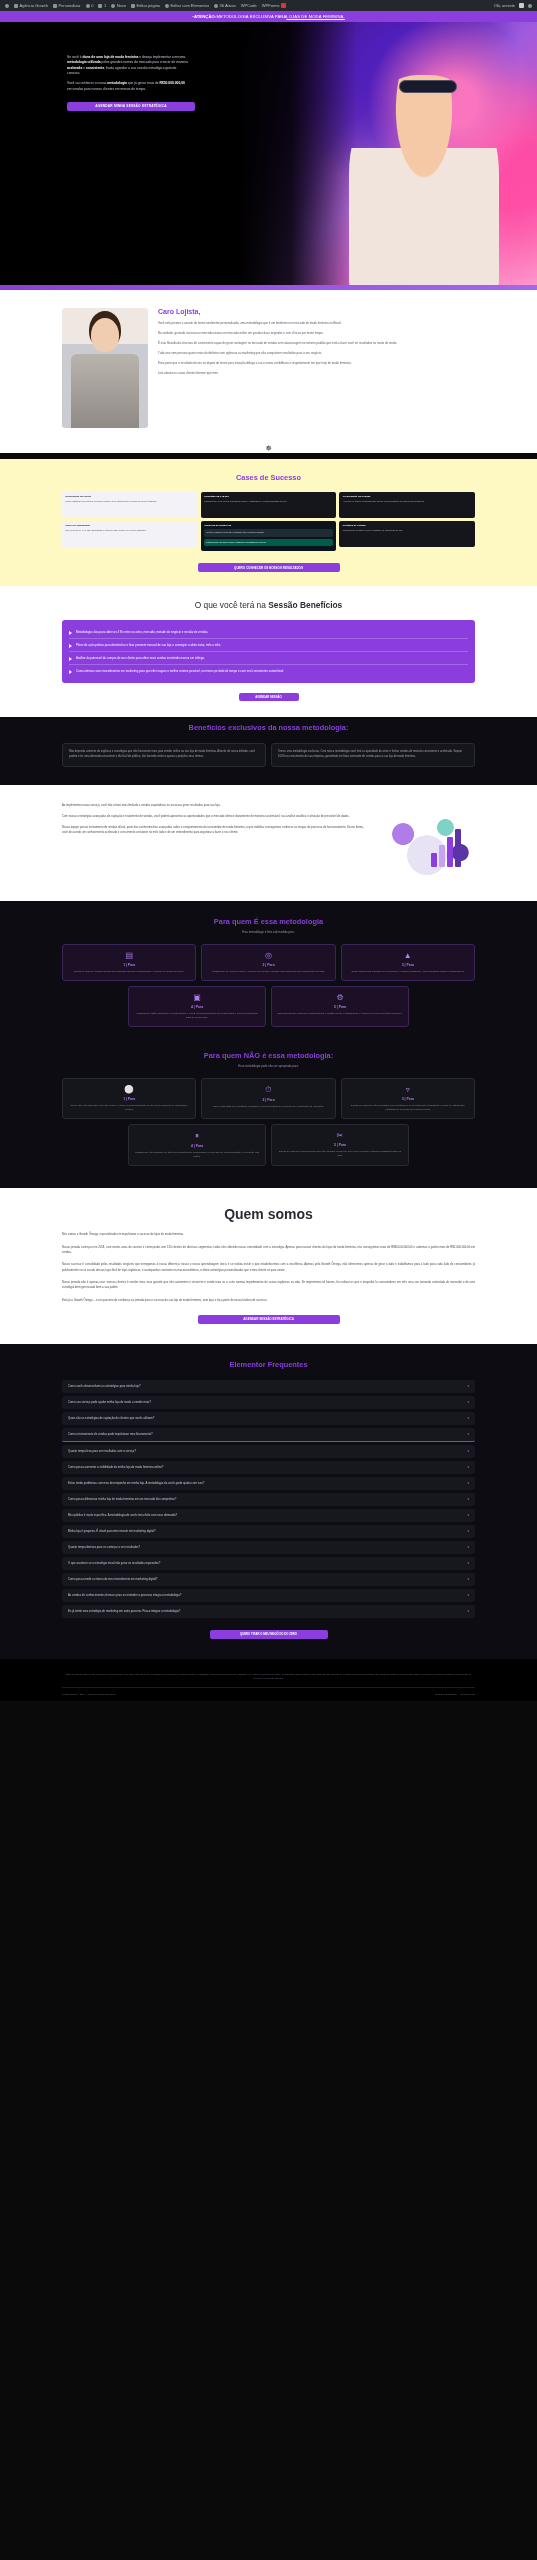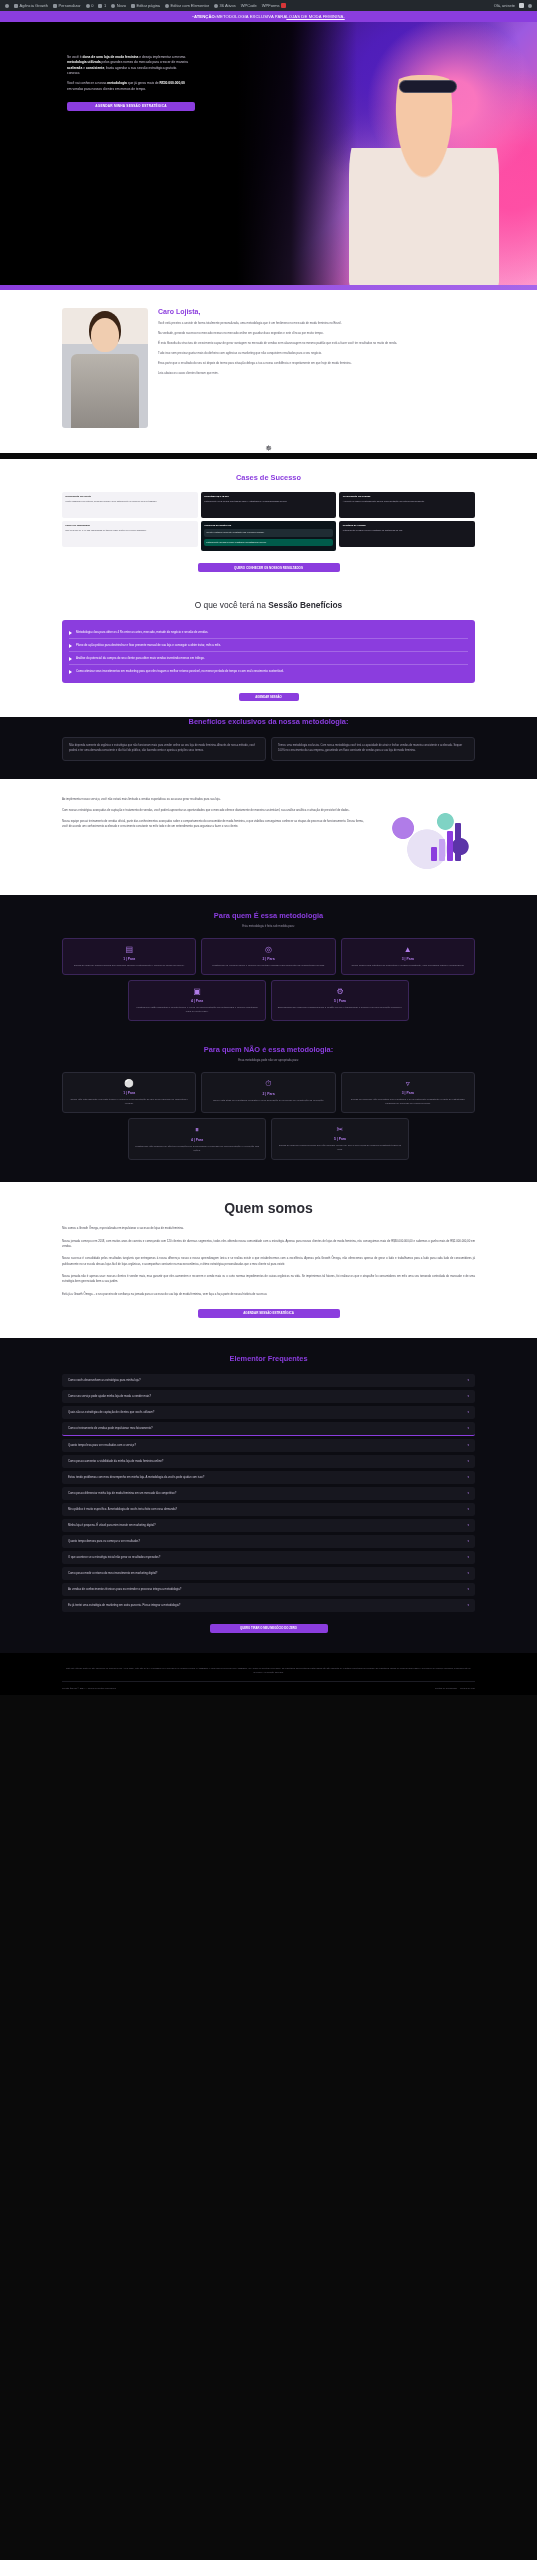--- a/index.html
+++ b/index.html
@@ -112,21 +112,21 @@
     position:absolute; left:50%; transform:translateX(-50%); bottom:0;
     width:68px; height:74px; border-radius:6px 6px 0 0;
     background:linear-gradient(180deg,#b9b4ad,#8f8a85);
   }
   .caro-txt { flex:1; }
   .caro-title { color:#8b3dde; font-size:7px; font-weight:700; margin-bottom:6px; }
   .caro-p { font-size:2.9px; line-height:1.75; color:#5a5a66; margin-bottom:5px; }
   .caro-arrow { text-align:center; font-size:8px; color:#2b2b33; margin:2px 0 6px; }
 
   
-  .cases { background:#ffffff; padding:6px 0 14px; }
+  .cases { background:#fef9c3; padding:6px 0 14px; }
   .sec-title-purple {
     text-align:center; color:#8b3dde; font-size:7.4px; font-weight:700;
     padding:8px 0 10px;
   }
   .cases-grid { display:flex; gap:3px; justify-content:center; padding:0 62px; }
   .case-col { display:flex; flex-direction:column; gap:3px; flex:1; }
   .case-card {
     background:#15151c; border-radius:2px; padding:3px 3.5px;
     font-size:2.2px; line-height:1.6; color:#b8b2c6; min-height:26px;
   }
@@ -157,21 +157,21 @@
   }
   .sessao-item:last-child{ border-bottom:0; }
   .tri { width:0;height:0;border-left:3px solid #fff;border-top:2px solid transparent;border-bottom:2px solid transparent; margin-top:1px; flex:0 0 auto;}
   .btn-dark {
     display:block; margin:10px auto 0; width:60px; height:8px;
     background:#8b3dde; border:0; border-radius:2px;
     color:#fff; font-size:2.8px; font-weight:700; font-family:inherit; cursor:pointer;
   }
 
   
-  .benef { background:#0c0c12; padding:0 62px 18px; }
+  .benef { background:#0c0c12; padding:6px 62px 18px; }
   .benef h2 { text-align:center; color:#8b3dde; font-size:7.4px; font-weight:700; margin-bottom:11px; }
   .benef-grid { display:flex; gap:5px; }
   .benef-card {
     flex:1; background:#15151c; border:1px solid #2a2a36; border-radius:3px;
     padding:6px; font-size:2.7px; line-height:1.7; color:#a9a3b8;
   }
 
   
   .meta { background:#ffffff; color:#4a4a55; display:flex; gap:10px; padding:18px 62px 20px; }
   .meta-txt { flex:1; }

